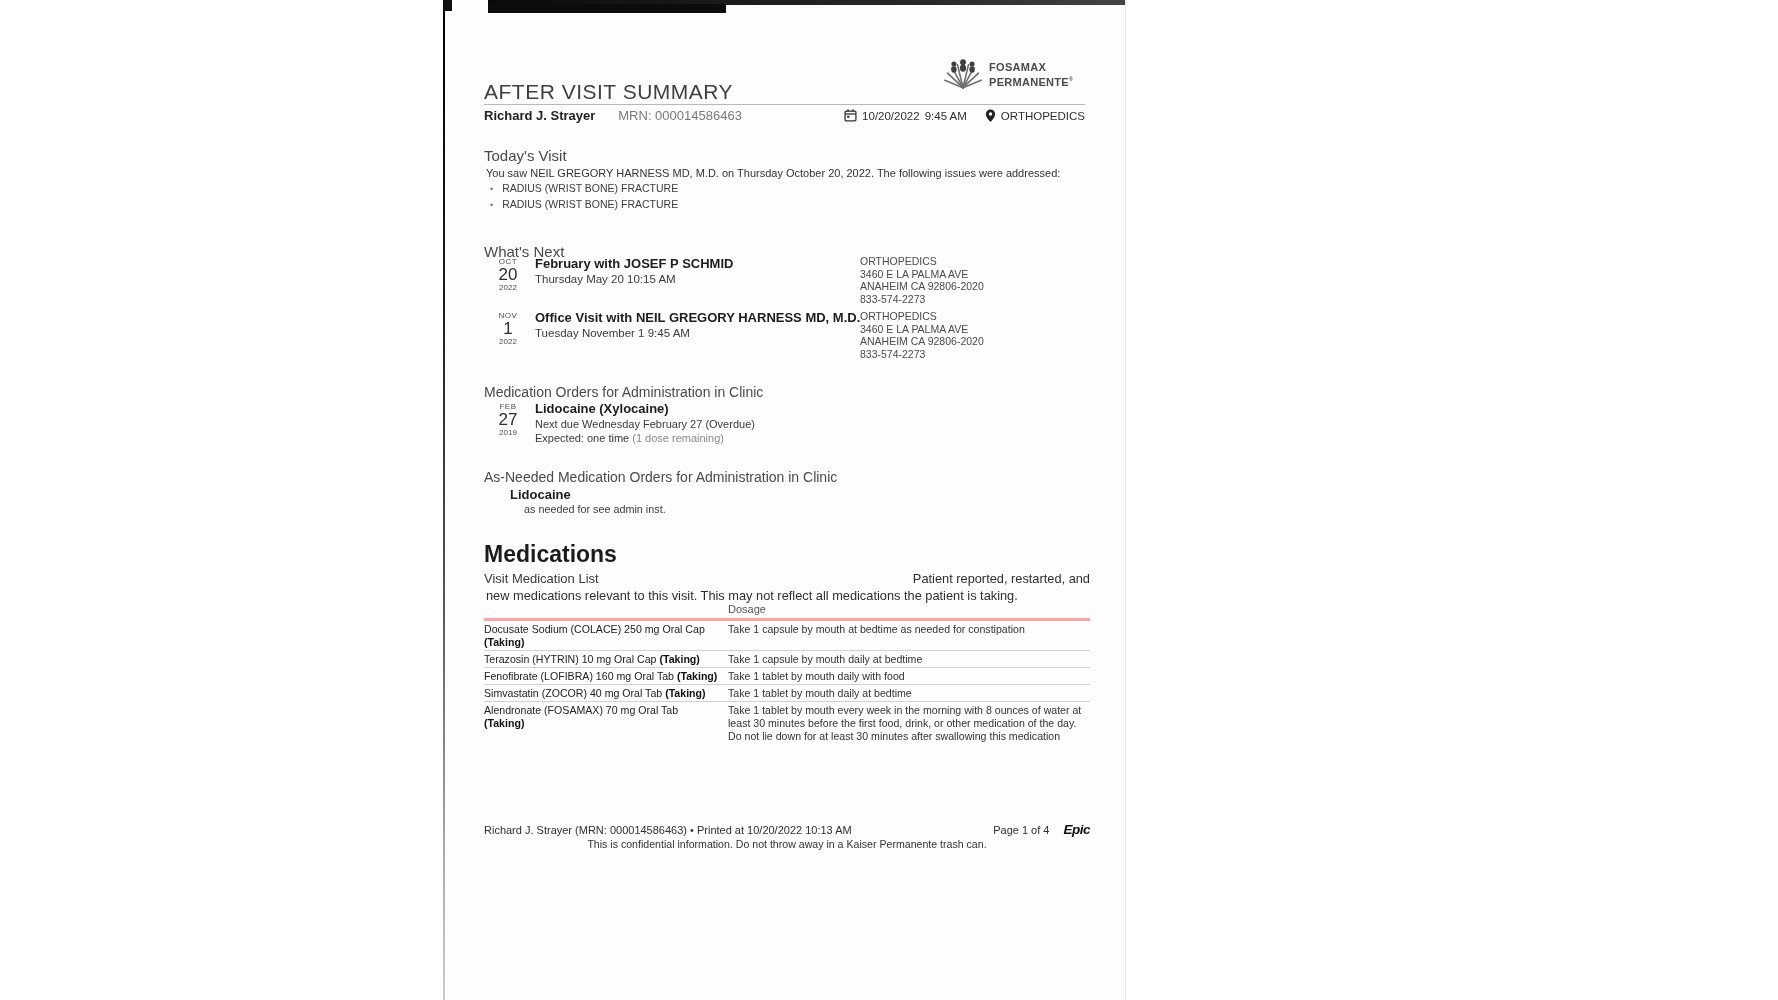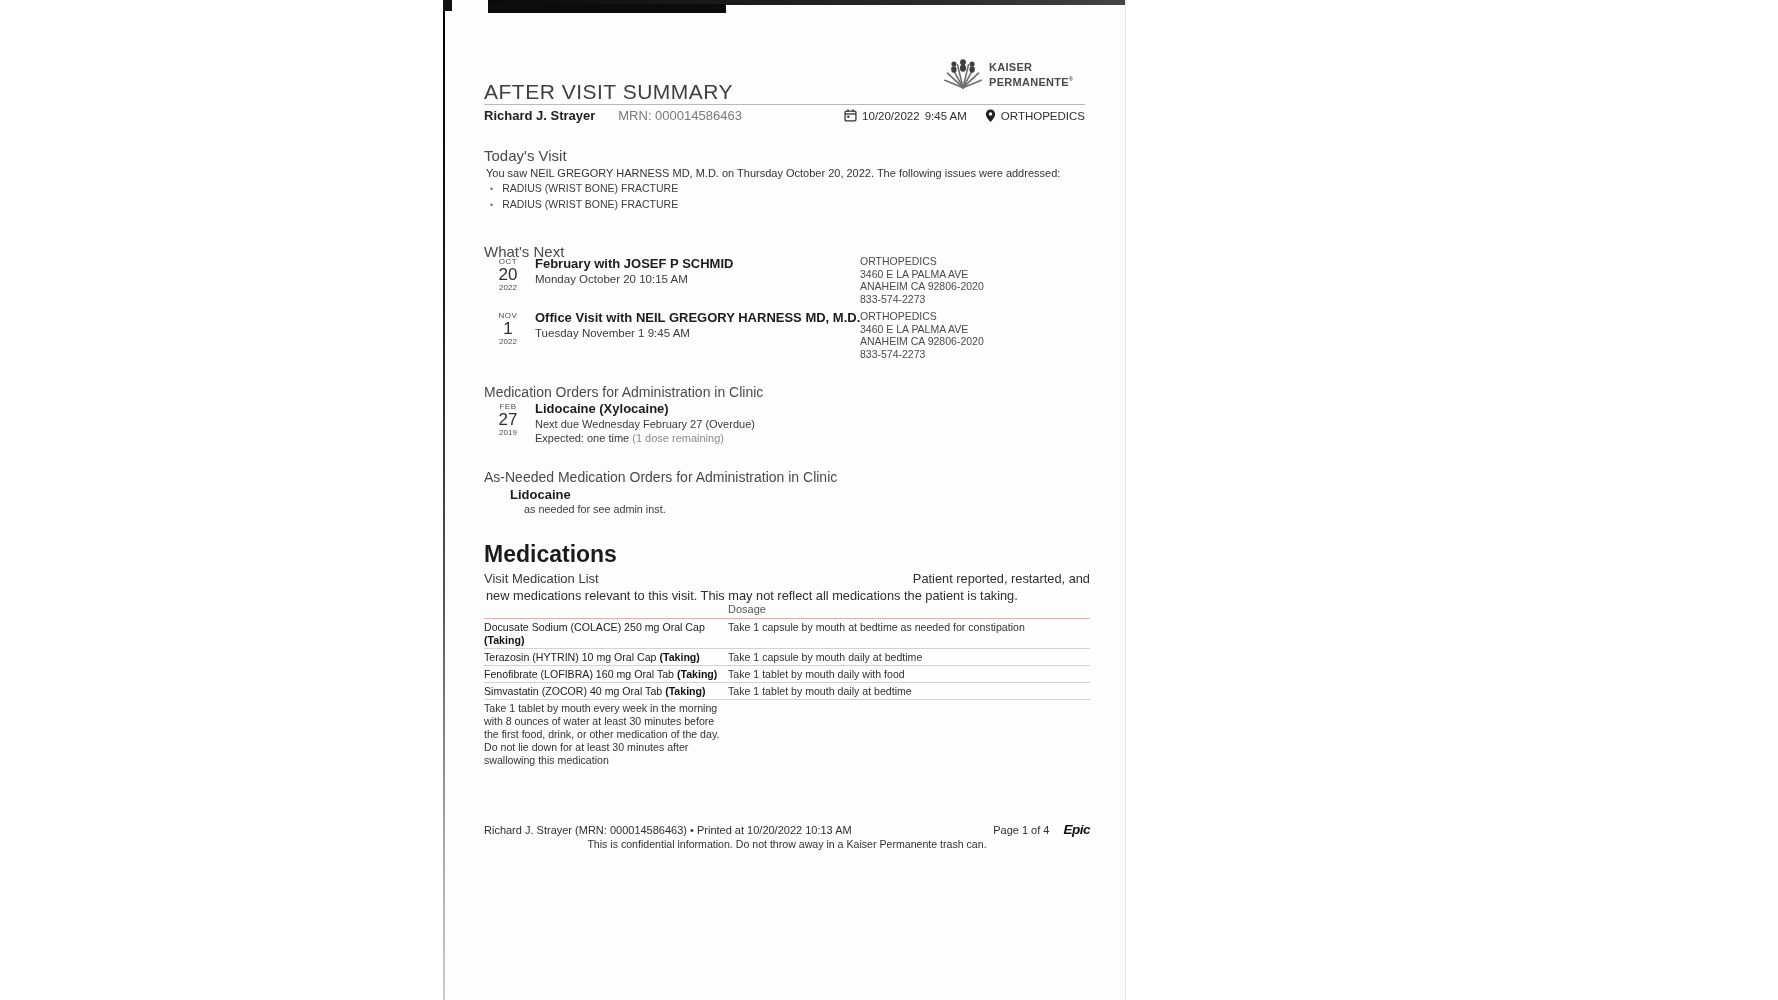--- a/index.html
+++ b/index.html
@@ -44,21 +44,21 @@
   .loc-col{left:417px;font-size:10.5px;line-height:12.5px;color:#4a4a4a;}
   .muted{color:#8a8a8a;}
 
   .med-big-h{left:41px;top:541px;font-size:23px;font-weight:700;color:#1b1b1b;}
   .vml-row{left:41px;top:571px;width:606px;display:flex;font-size:12.8px;color:#2e2e2e;}
   .vml-label{font-size:13px;color:#3a3a3a;}
   .vml-right{margin-left:auto;}
   .vml-line2{left:43px;top:588px;width:606px;font-size:12.8px;color:#2e2e2e;}
 
   .med-table{left:41px;top:603px;width:606px;font-size:10.6px;line-height:13px;}
-  .mt-head{display:grid;grid-template-columns:244px 1fr;border-bottom:1px solid #fca5a5;padding-bottom:2px;color:#555;font-size:11px;}
+  .mt-head{display:grid;grid-template-columns:244px 1fr;border-bottom:3px solid #fca5a5;padding-bottom:2px;color:#555;font-size:11px;}
   .mt-row{display:grid;grid-template-columns:244px 1fr;border-bottom:1px solid #d2d2d2;padding:1.5px 0;}
   .mt-row:last-child{border-bottom:none;}
   .mt-name{color:#222;padding-right:10px;}
   .mt-status{font-weight:700;color:#111;}
   .mt-dose{color:#333;}
 
   .footer-row{left:41px;top:822px;width:606px;display:flex;align-items:baseline;font-size:11px;color:#2f2f2f;}
   .footer-right{margin-left:auto;display:flex;align-items:baseline;gap:14px;text-align:right;}
   .epic{font-weight:800;font-style:italic;font-size:13.5px;color:#111;letter-spacing:-.5px;}
   .conf-line{left:41px;top:838px;width:606px;text-align:center;font-size:10.6px;color:#333;}
@@ -93,21 +93,21 @@
         <g fill="#3f3f3f">
           <circle cx="12" cy="6" r="2.8"></circle>
             <ellipse cx="12" cy="12" rx="3" ry="3.6"></ellipse>
           <circle cx="22" cy="4" r="3.2"></circle>
             <ellipse cx="22" cy="10.5" rx="3.4" ry="4"></ellipse>
           <circle cx="32" cy="6" r="2.8"></circle>
             <ellipse cx="32" cy="12" rx="3" ry="3.6"></ellipse>
         </g>
       </svg>
       <div class="brand-text">
-        <div>KAISER</div>
+        <div>FOSAMAX</div>
         <div><span>PERMANENTE</span><span class="brand-mark">®</span></div>
       </div>
     </div>
 
     <div class="abs head-rule"></div>
 
     <div class="abs patient-row">
       <span class="patient-name">Richard J. Strayer</span>
       <span class="patient-mrn">MRN: 000014586463</span>
       <span class="visit-meta">
@@ -137,21 +137,21 @@
     <div class="abs sec-h" style="left:41px;top:243px;text-align:center;">What's Next</div>
 
     <div class="abs appt" style="top:257px;">
       <div class="date-col">
         <div class="date-mon">OCT</div>
         <div class="date-day">20</div>
         <div class="date-yr">2022</div>
       </div>
       <div class="appt-main">
         <div class="appt-title">February with JOSEF P SCHMID</div>
-        <div class="appt-sub">Monday October 20 10:15 AM</div>
+        <div class="appt-sub">Thursday May 20 10:15 AM</div>
       </div>
     </div>
     <div class="abs loc-col" style="top:255px;">
       <div>ORTHOPEDICS</div>
       <div>3460 E LA PALMA AVE</div>
       <div>ANAHEIM CA 92806-2020</div>
       <div>833-574-2273</div>
     </div>
 
     <div class="abs appt" style="top:311px;">
@@ -215,20 +215,21 @@
       </div>
       <div class="mt-row">
         <div class="mt-name"><span>Fenofibrate (LOFIBRA) 160 mg Oral Tab</span> <span class="mt-status">(Taking)</span></div>
         <div class="mt-dose">Take 1 tablet by mouth daily with food</div>
       </div>
       <div class="mt-row">
         <div class="mt-name"><span>Simvastatin (ZOCOR) 40 mg Oral Tab</span> <span class="mt-status">(Taking)</span></div>
         <div class="mt-dose">Take 1 tablet by mouth daily at bedtime</div>
       </div>
       <div class="mt-row">
+        <div class="mt-name"><span>Alendronate (FOSAMAX) 70 mg Oral Tab</span> <span class="mt-status">(Taking)</span></div>
         <div class="mt-dose">Take 1 tablet by mouth every week in the morning with 8 ounces of water at least 30 minutes before the first food, drink, or other medication of the day. Do not lie down for at least 30 minutes after swallowing this medication</div>
       </div>
     </div>
 
     <div class="abs footer-row">
       <span>Richard J. Strayer (MRN: 000014586463) • Printed at 10/20/2022 10:13 AM</span>
       <span class="footer-right">
         <span>Page 1 of 4</span>
         <span class="epic">Epic</span>
       </span>

